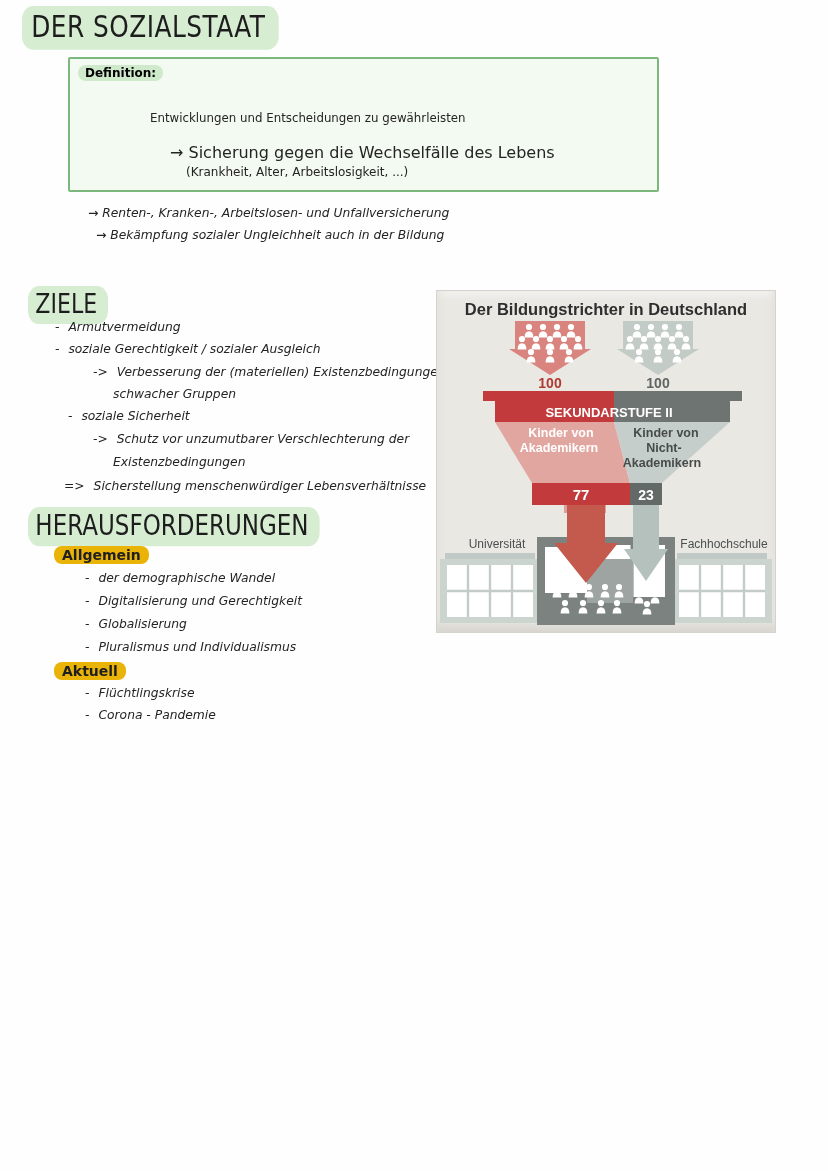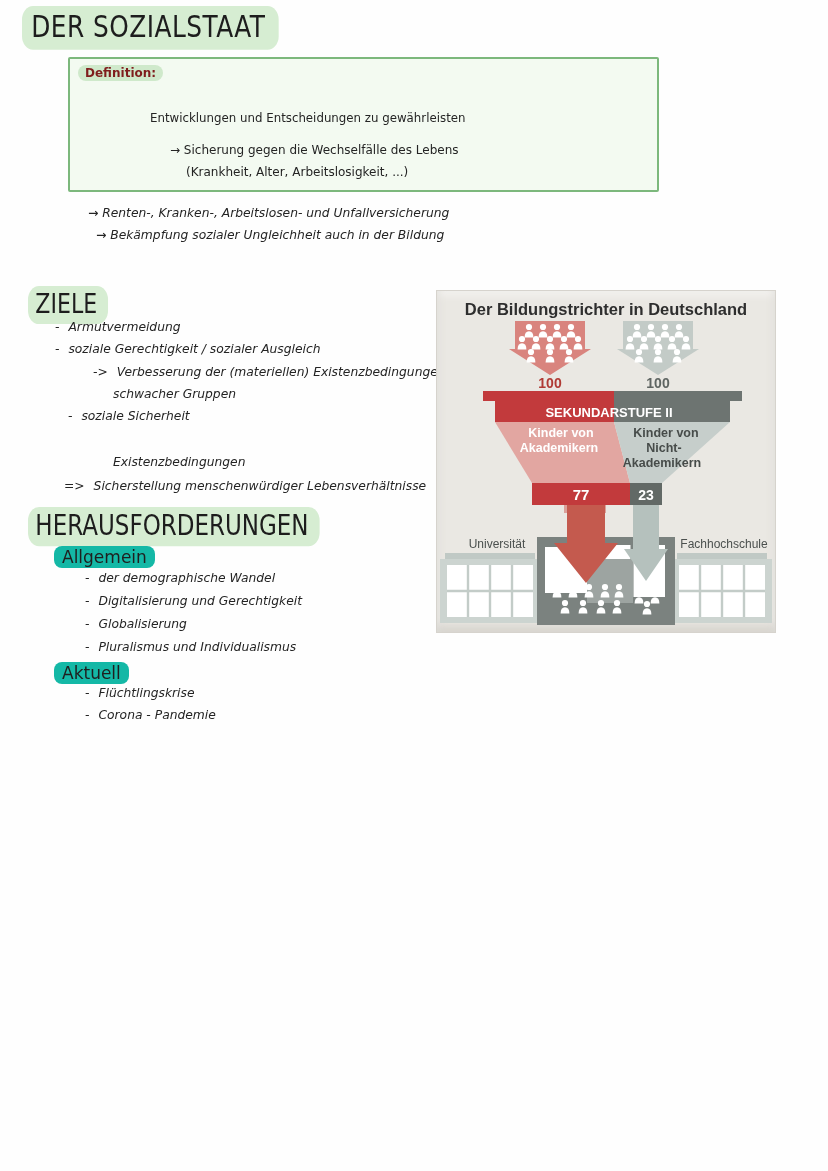--- a/index.html
+++ b/index.html
@@ -8,28 +8,28 @@
   
   .hl{background:#d6edd2;border-radius:12px;}
   .page-title{position:absolute;left:22px;top:6px;padding:3px 14px 5px 10px;
     font-size:27px;letter-spacing:.5px;color:#1d1d1d;transform:scale(.92,1.12);transform-origin:left top;}
   .sec-title{position:absolute;padding:2px 12px 4px 8px;color:#1d1d1d;transform:scale(.92,1.12);transform-origin:left top;}
   .ziele-title{left:28px;top:286px;font-size:24px;}
   .heraus-title{left:28px;top:507px;font-size:25px;}
   .defbox{position:absolute;left:68px;top:57px;width:587px;height:131px;
     border:2px solid #7cb87c;background:#f3faf1;border-radius:2px;}
   .defbox .deflabel{position:absolute;left:8px;top:6px;font-size:12px;font-weight:bold;
-    background:#cfe9cb;border-radius:9px;padding:1px 7px;color:#7f1d1d;}
+    background:#cfe9cb;border-radius:9px;padding:1px 7px;color:#000000;}
   .defline{position:absolute;left:80px;font-size:11.8px;white-space:nowrap;}
   .dl0{top:8px;} .dl1{top:30px;} .dl2{top:52px;}
-  .defarrow{position:absolute;left:100px;top:84px;font-size:12px;white-space:nowrap;}
+  .defarrow{position:absolute;left:100px;top:84px;font-size:16px;white-space:nowrap;}
   .defparen{position:absolute;left:116px;top:106px;font-size:12px;white-space:nowrap;}
   .note-line{position:absolute;font-size:12.3px;white-space:nowrap;font-style:italic;}
   .note-line .mk{display:inline-block;margin-right:9px;}
-  .sub-label{position:absolute;font-size:17px;font-weight:normal;background:#14b8a6;
+  .sub-label{position:absolute;font-size:14px;font-weight:bold;background:#eab308;
     border-radius:8px;padding:1px 8px;color:#1f1f1f;}
   
   .photo{position:absolute;left:437px;top:291px;width:338px;height:341px;
     background:#eae8e3;outline:1px solid #d6d3cd;box-shadow:inset 0 -6px 10px rgba(120,115,105,.18), inset 0 4px 8px rgba(255,255,255,.5);}
   .photo svg{display:block;}
   svg text{font-family:"Liberation Sans","DejaVu Sans",sans-serif;}
 </style>
 </head>
 <body>
 
@@ -46,20 +46,21 @@
 
   <div class="note-line" style="left:88px;top:206px;">→ Renten-, Kranken-, Arbeitslosen- und Unfallversicherung</div>
   <div class="note-line" style="left:96px;top:228px;">→ Bekämpfung sozialer Ungleichheit auch in der Bildung</div>
 
   <div class="sec-title ziele-title hl">ZIELE</div>
   <div class="note-line" style="left:55px;top:320px;"><span class="mk">-</span><span>Armutvermeidung</span></div>
   <div class="note-line" style="left:55px;top:342px;"><span class="mk">-</span><span>soziale Gerechtigkeit / sozialer Ausgleich</span></div>
   <div class="note-line" style="left:93px;top:365px;"><span class="mk">-&gt;</span><span>Verbesserung der (materiellen) Existenzbedingungen sozial</span></div>
   <div class="note-line" style="left:113px;top:387px;"><span>schwacher Gruppen</span></div>
   <div class="note-line" style="left:68px;top:409px;"><span class="mk">-</span><span>soziale Sicherheit</span></div>
+  <div class="note-line" style="left:93px;top:432px;"><span class="mk">-&gt;</span><span>Schutz vor unzumutbarer Verschlechterung der</span></div>
   <div class="note-line" style="left:113px;top:455px;"><span>Existenzbedingungen</span></div>
   <div class="note-line" style="left:64px;top:479px;"><span class="mk">=&gt;</span><span>Sicherstellung menschenwürdiger Lebensverhältnisse</span></div>
 
   <div class="sec-title heraus-title hl">HERAUSFORDERUNGEN</div>
   <div class="sub-label" style="left:54px;top:546px;">Allgemein</div>
   <div class="note-line" style="left:85px;top:571px;"><span class="mk">-</span><span>der demographische Wandel</span></div>
   <div class="note-line" style="left:85px;top:594px;"><span class="mk">-</span><span>Digitalisierung und Gerechtigkeit</span></div>
   <div class="note-line" style="left:85px;top:617px;"><span class="mk">-</span><span>Globalisierung</span></div>
   <div class="note-line" style="left:85px;top:640px;"><span class="mk">-</span><span>Pluralismus und Individualismus</span></div>
   <div class="sub-label" style="left:54px;top:662px;">Aktuell</div>

